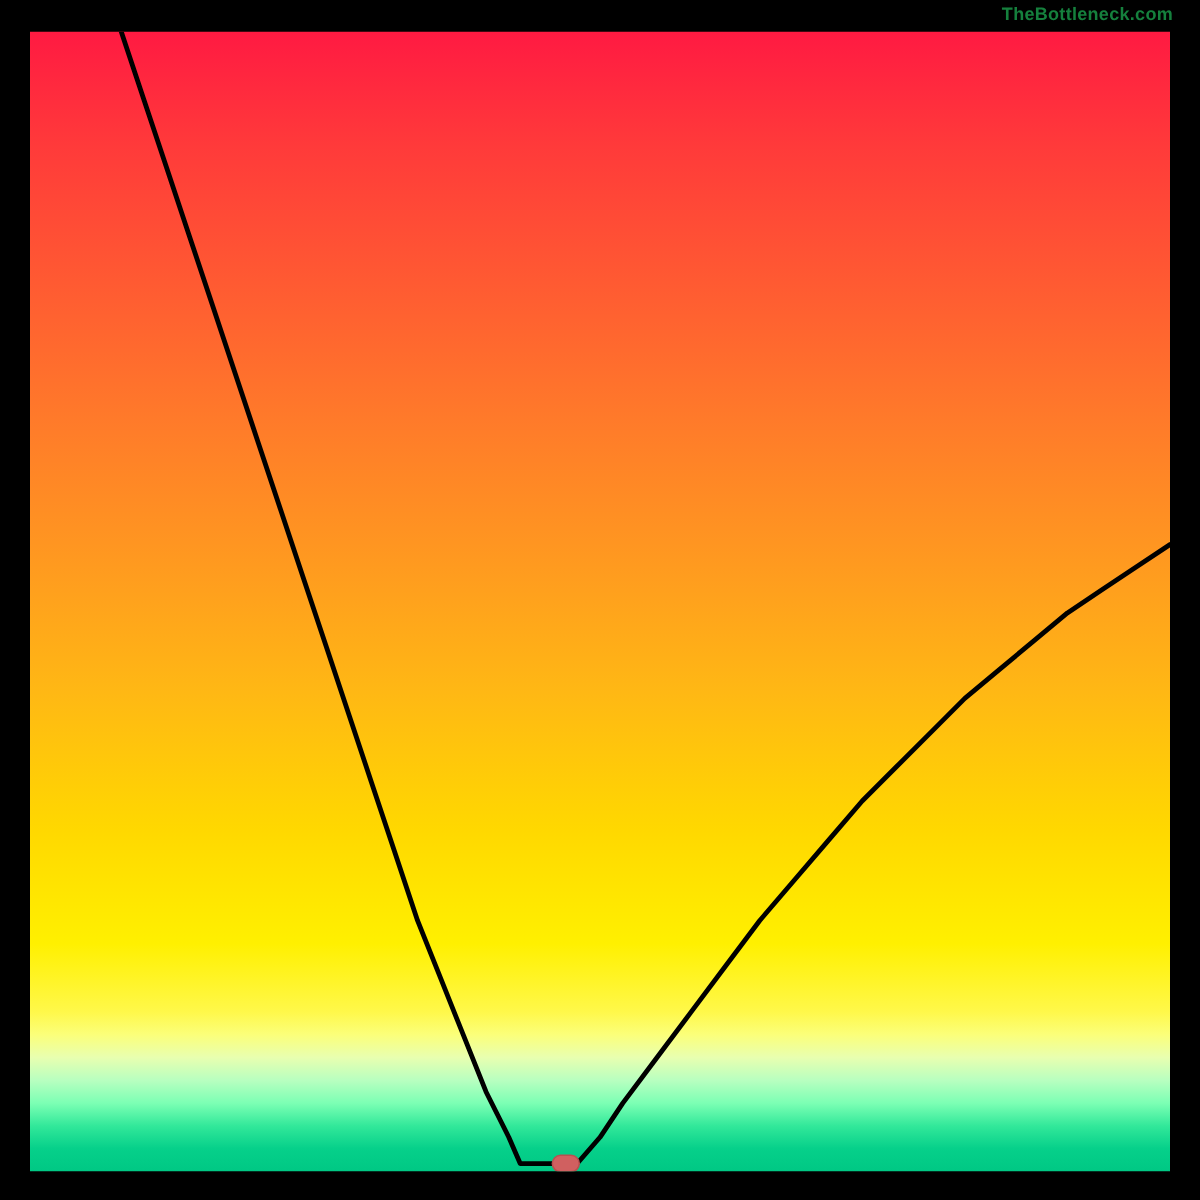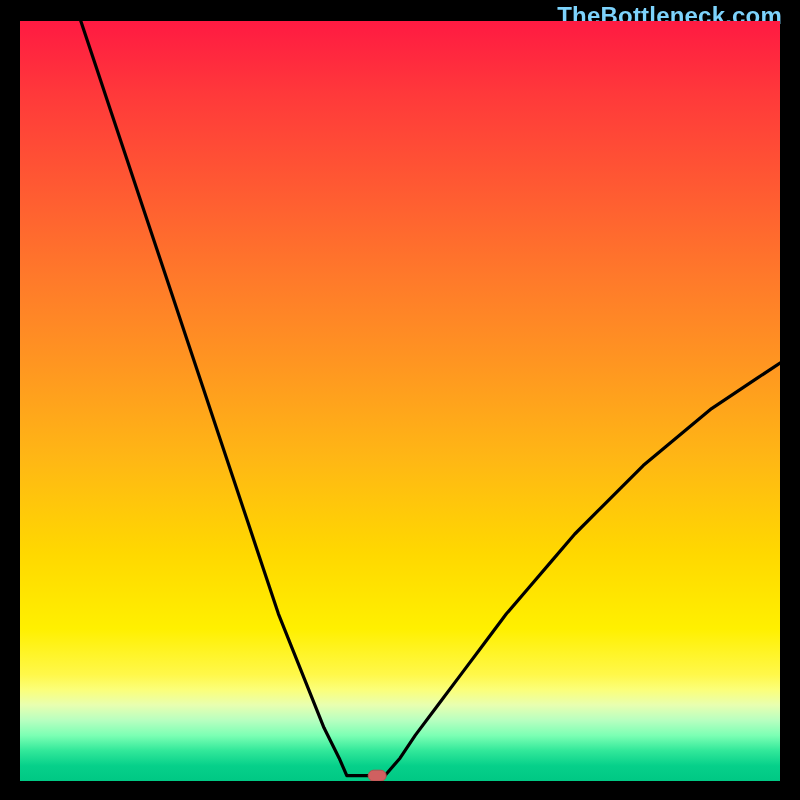--- a/index.html
+++ b/index.html
@@ -14,22 +14,22 @@
   .frame {
     position: relative;
     width: 800px;
     height: 800px;
     background: #000;
   }
   .watermark {
     position: absolute;
     top: 2px;
     right: 18px;
-    color: #7dd3fc;
-    font-size: 24px;
+    color: #15803d;
+    font-size: 12px;
     font-weight: 600;
     letter-spacing: 0.2px;
     user-select: none;
   }
   .plot {
     position: absolute;
     left: 20px;
     top: 21px;
     width: 760px;
     height: 760px;

